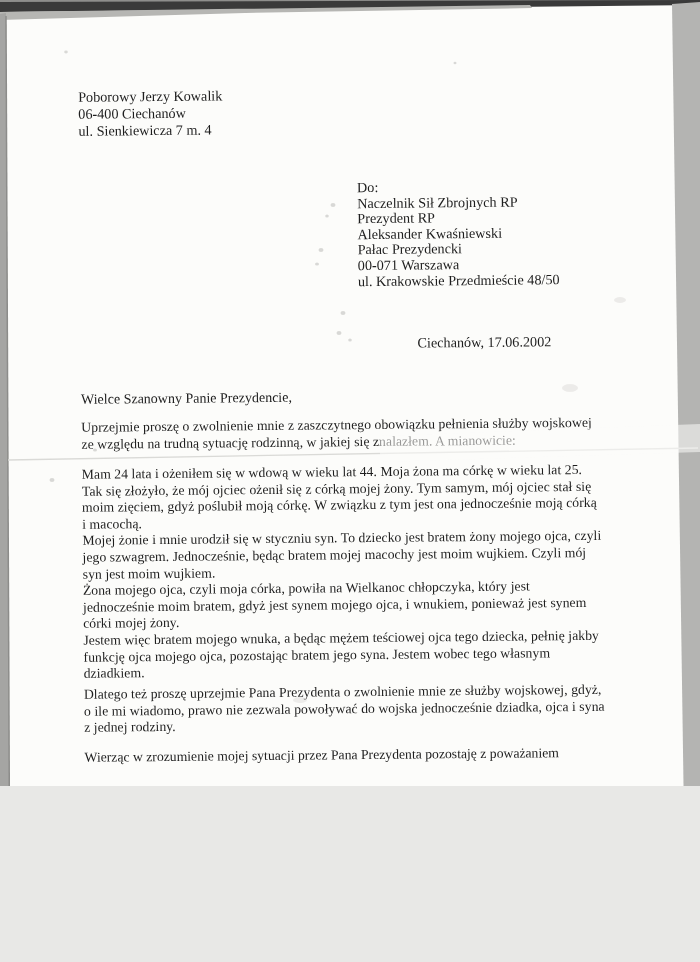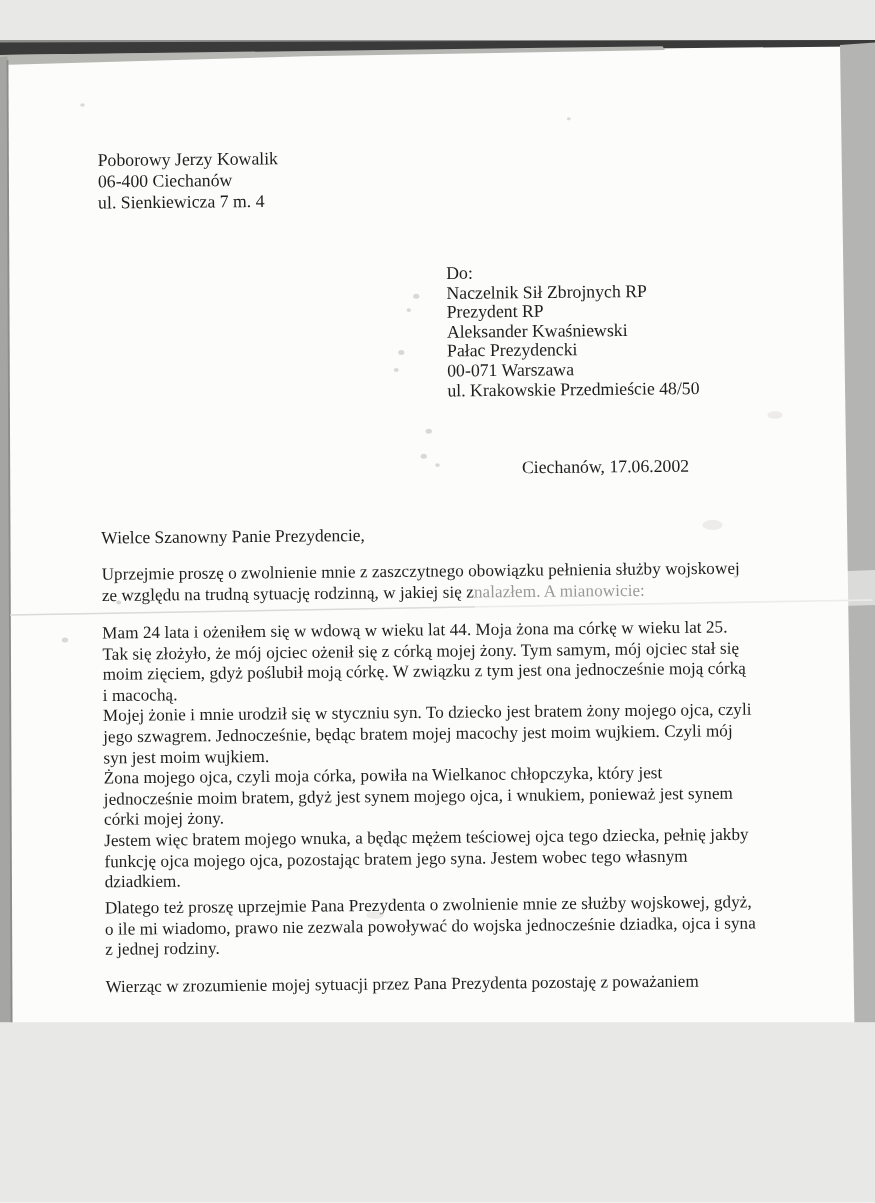--- a/index.html
+++ b/index.html
@@ -3,21 +3,20 @@
 <meta charset="utf-8">
 <style>
   html,body{margin:0;padding:0;background:#e8e8e6;}
   .page{
     position:relative;
     width:700px;height:786px;
     background:#fcfcfa;
     overflow:hidden;
     font-family:"Liberation Serif","DejaVu Serif",serif;
     color:#1e1e1e;
-    margin-top:32px;
   }
   .content{
     position:absolute;inset:0;
     transform:rotate(-0.55deg);
     transform-origin:60px 500px;
   }
   .line{white-space:nowrap;}
   .sender{position:absolute;left:82px;top:89px;font-size:14.2px;line-height:16.8px;}
   .recipient{position:absolute;left:360px;top:183px;font-size:14.2px;line-height:15.6px;}
   .dateline{position:absolute;left:419px;top:338px;font-size:14.2px;}

